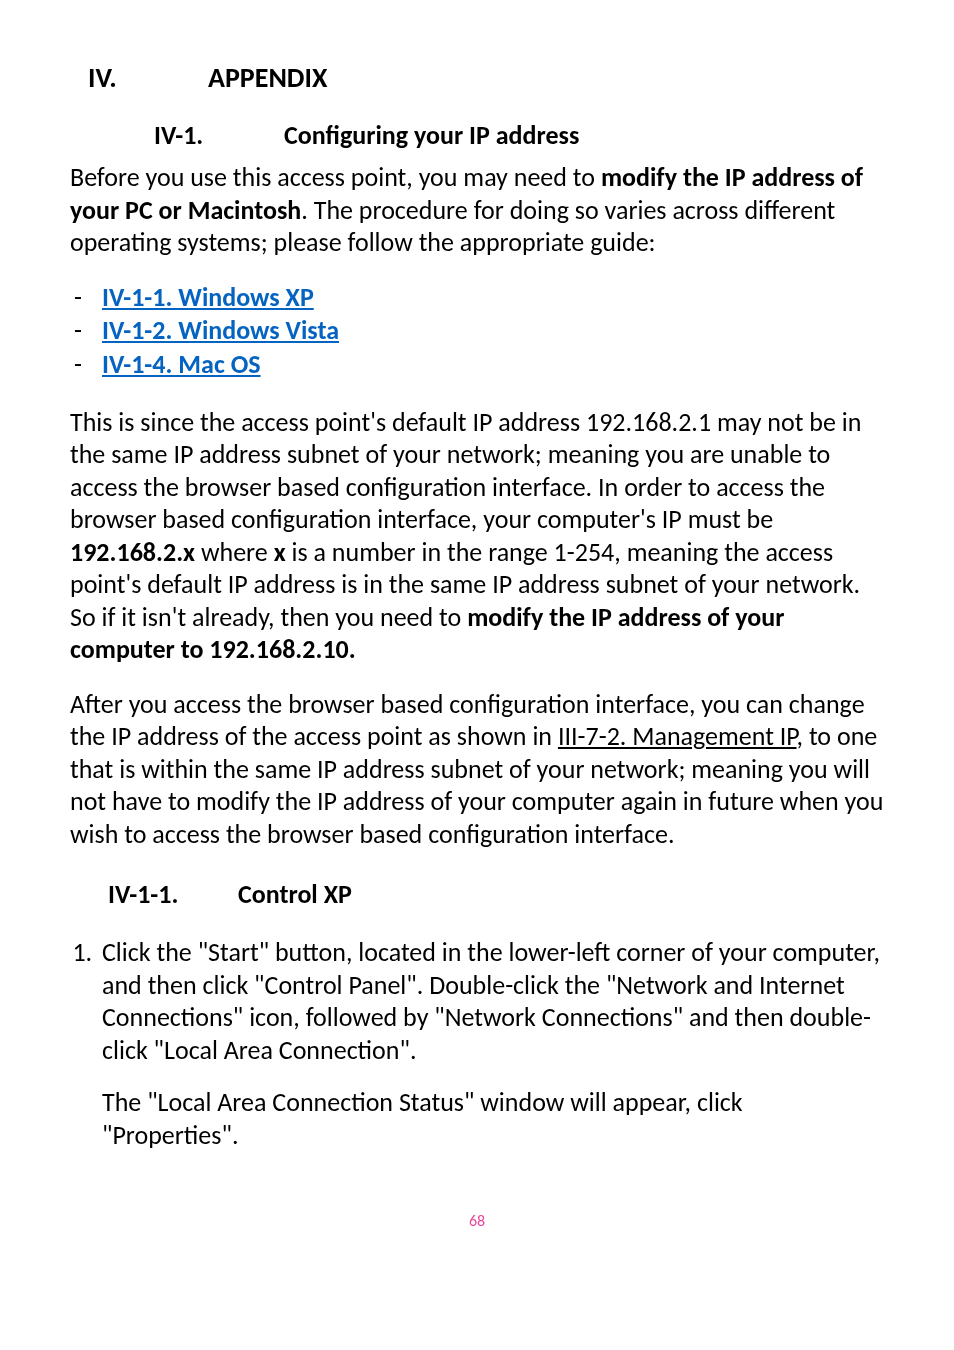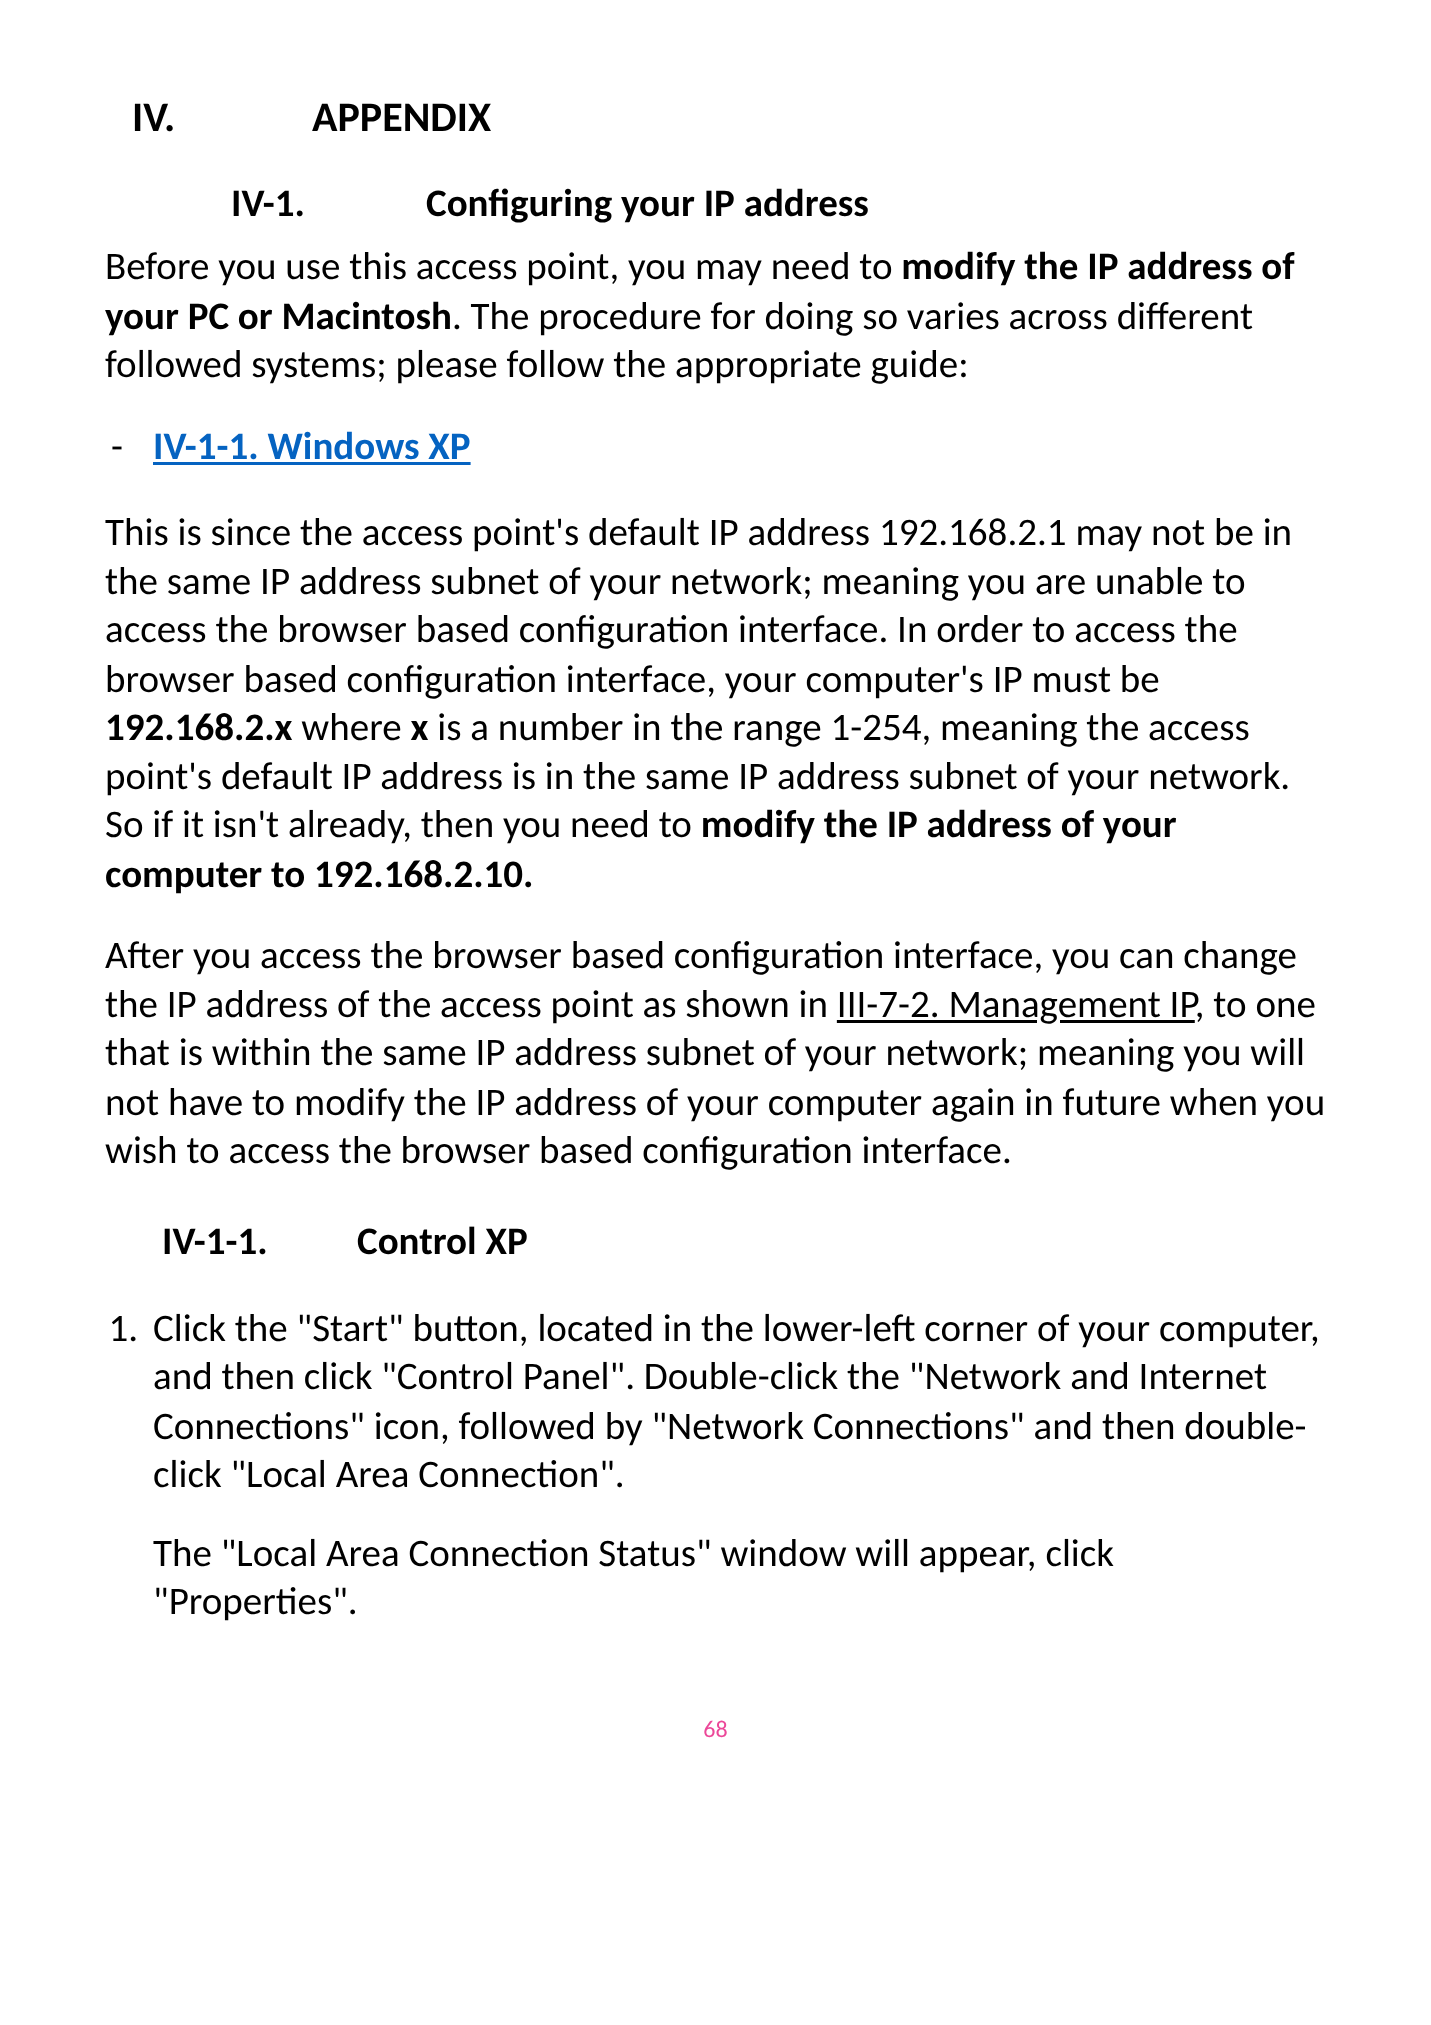--- a/index.html
+++ b/index.html
@@ -96,25 +96,27 @@
 
 <h1>
   <span class="roman">IV.</span><span>APPENDIX</span>
 </h1>
 
 <h2>
   <span class="num">IV-1.</span><span>Configuring your IP address</span>
 </h2>
 
 <p class="body">
-  <span>Before you use this access point, you may need to </span><b>modify the IP address of your PC or Macintosh</b><span>. The procedure for doing so varies across different followed systems; please follow the appropriate guide:</span>
+  <span>Before you use this access point, you may need to </span><b>modify the IP address of your PC or Macintosh</b><span>. The procedure for doing so varies across different operating systems; please follow the appropriate guide:</span>
 </p>
 
 <ul class="linklist">
   <li><a class="link" href="#">IV-1-1.   Windows XP</a></li>
+  <li><a class="link" href="#">IV-1-2.   Windows Vista</a></li>
+  <li><a class="link" href="#">IV-1-4.   Mac OS</a></li>
 </ul>
 
 <p class="body">
   <span>This is since the access point's default IP address 192.168.2.1 may not be in the same IP address subnet of your network; meaning you are unable to access the browser based configuration interface. In order to access the browser based configuration interface, your computer's IP must be </span><b>192.168.2.x</b><span> where </span><b>x</b><span> is a number in the range 1-254, meaning the access point's default IP address is in the same IP address subnet of your network. So if it isn't already, then you need to </span><b>modify the IP address of your computer to 192.168.2.10.</b>
 </p>
 
 <p class="body">
   <span>After you access the browser based configuration interface, you can change the IP address of the access point as shown in </span><a class="inline-link" href="#">III-7-2. Management IP</a><span>, to one that is within the same IP address subnet of your network; meaning you will not have to modify the IP address of your computer again in future when you wish to access the browser based configuration interface.</span>
 </p>
 

